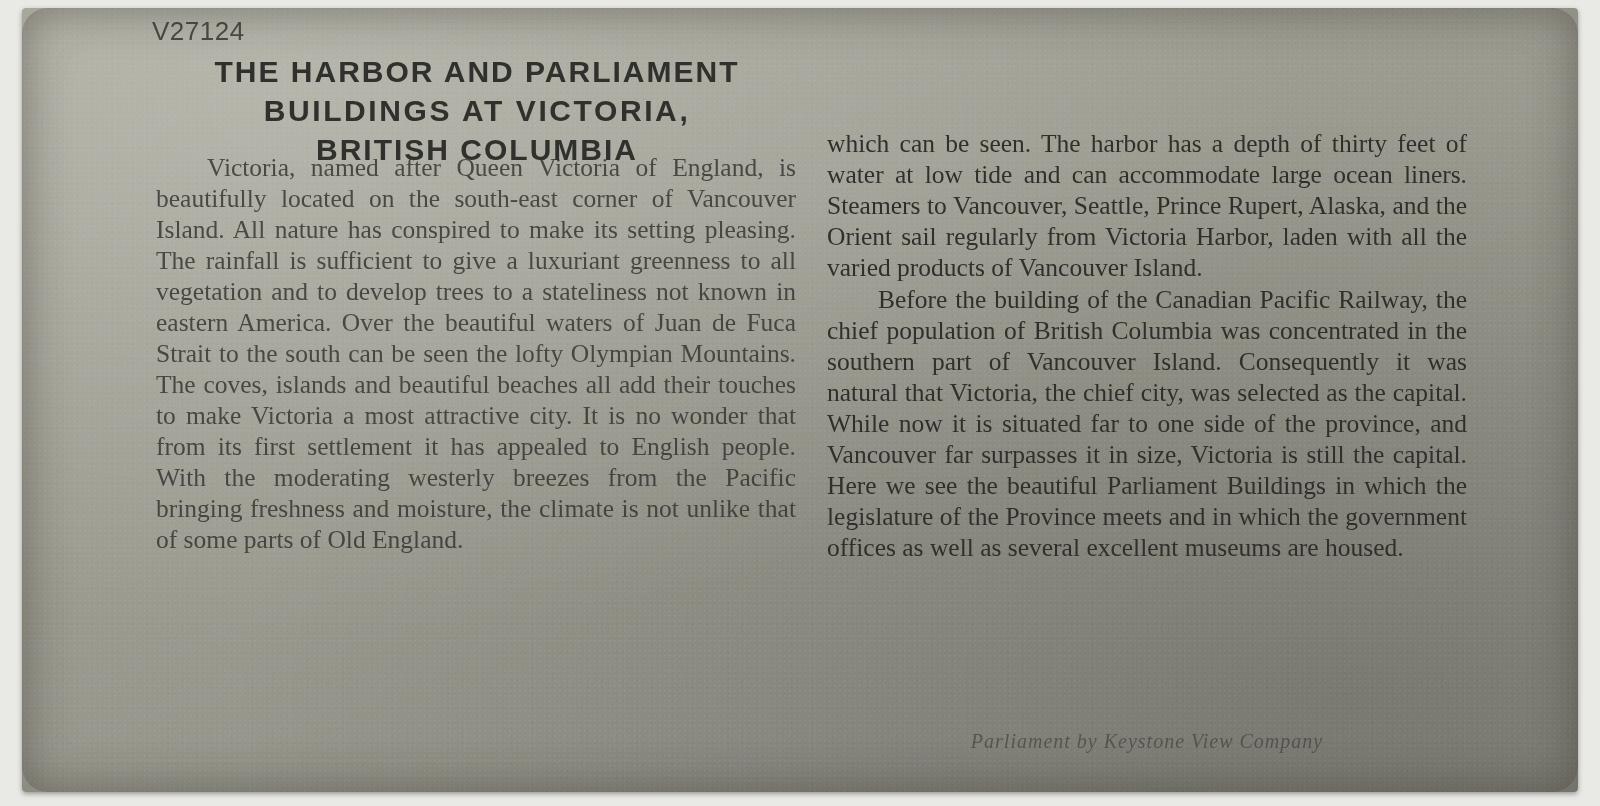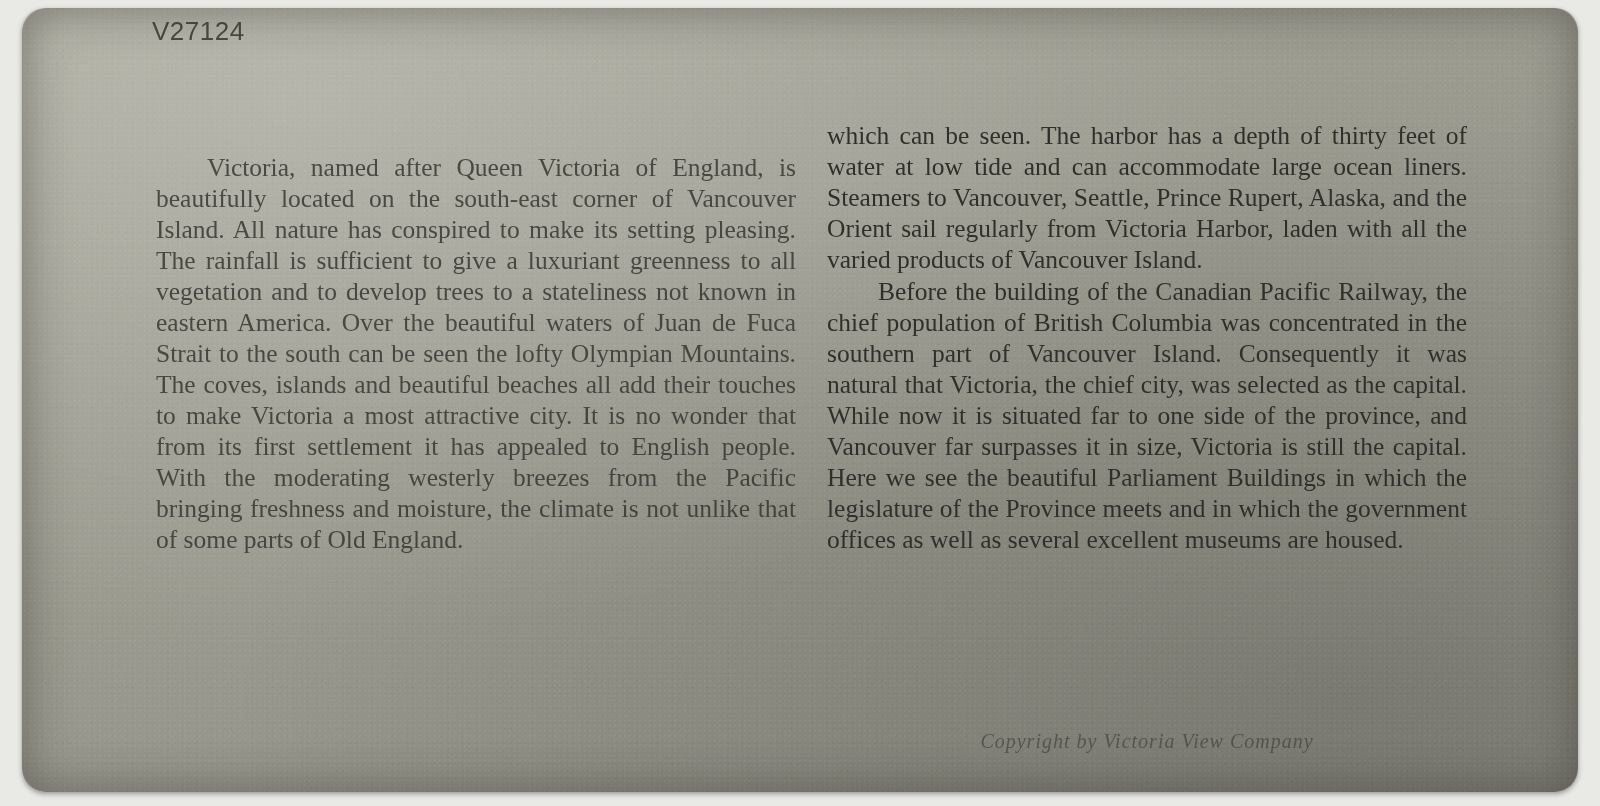--- a/index.html
+++ b/index.html
@@ -13,21 +13,21 @@
     overflow: hidden;
     font-family: "Liberation Serif", serif;
   }
 
   #card {
     position: absolute;
     left: 22px;
     top: 8px;
     width: 1556px;
     height: 784px;
-    border-radius: 23px;
+    border-radius: 4px;
     background:
       radial-gradient(ellipse at 18% 12%, rgba(255,255,255,0.20) 0%, rgba(255,255,255,0) 55%),
       radial-gradient(ellipse at 85% 88%, rgba(0,0,0,0.16) 0%, rgba(0,0,0,0) 60%),
       linear-gradient(160deg, #a8a79a 0%, #9e9d92 35%, #96958b 65%, #8e8d84 100%);
     box-shadow:
       0 2px 5px rgba(0,0,0,0.35),
       inset 0 0 60px rgba(0,0,0,0.10);
     color: #2f2f2d;
     overflow: hidden;
   }
@@ -128,21 +128,21 @@
   #col-left {
     left: 134px;
     top: 145px;
     width: 640px;
   }
   #col-right {
     left: 805px;
     top: 113px;
     width: 640px;
   }
-  #col-right p:first-child { text-indent: 0; }
+  #col-right p:first-child { text-indent: 0; margin-top: 8px; }
 
   
   #col-left p:last-child { opacity: 0.80; }
   #col-right p:last-child { }
 
   #copyright {
     position: absolute;
     left: 805px;
     top: 722px;
     width: 640px;
@@ -156,27 +156,32 @@
 </style>
 </head>
 <body>
 
 <div id="card">
   <div class="inner">
 
     <div id="catalog-number">V27124</div>
 
 
+    <div id="title">
+      <div>THE HARBOR AND PARLIAMENT</div>
+      <div class="l2">BUILDINGS AT VICTORIA,</div>
+      <div>BRITISH COLUMBIA</div>
+    </div>
 
     <div class="columns">
       <div class="col" id="col-left">
         <p>Victoria, named after Queen Victoria of England, is beautifully located on the south-east corner of Vancouver Island. All nature has conspired to make its setting pleasing. The rainfall is sufficient to give a luxuriant greenness to all vegetation and to develop trees to a stateliness not known in eastern America. Over the beautiful waters of Juan de Fuca Strait to the south can be seen the lofty Olympian Mountains. The coves, islands and beautiful beaches all add their touches to make Victoria a most attractive city. It is no wonder that from its first settlement it has appealed to English people. With the moderating westerly breezes from the Pacific bringing freshness and moisture, the climate is not unlike that of some parts of Old England.</p>
       </div>
       <div class="col" id="col-right">
         <p>which can be seen. The harbor has a depth of thirty feet of water at low tide and can accommodate large ocean liners. Steamers to Vancouver, Seattle, Prince Rupert, Alaska, and the Orient sail regularly from Victoria Harbor, laden with all the varied products of Vancouver Island.</p>
         <p>Before the building of the Canadian Pacific Railway, the chief population of British Columbia was concentrated in the southern part of Vancouver Island. Consequently it was natural that Victoria, the chief city, was selected as the capital. While now it is situated far to one side of the province, and Vancouver far surpasses it in size, Victoria is still the capital. Here we see the beautiful Parliament Buildings in which the legislature of the Province meets and in which the government offices as well as several excellent museums are housed.</p>
       </div>
     </div>
 
-    <div id="copyright">Copyright by Victoria View Company</div>
+    <div id="copyright">Parliament by Keystone View Company</div>
 
   </div>
 </div>
 
 </body></html>

